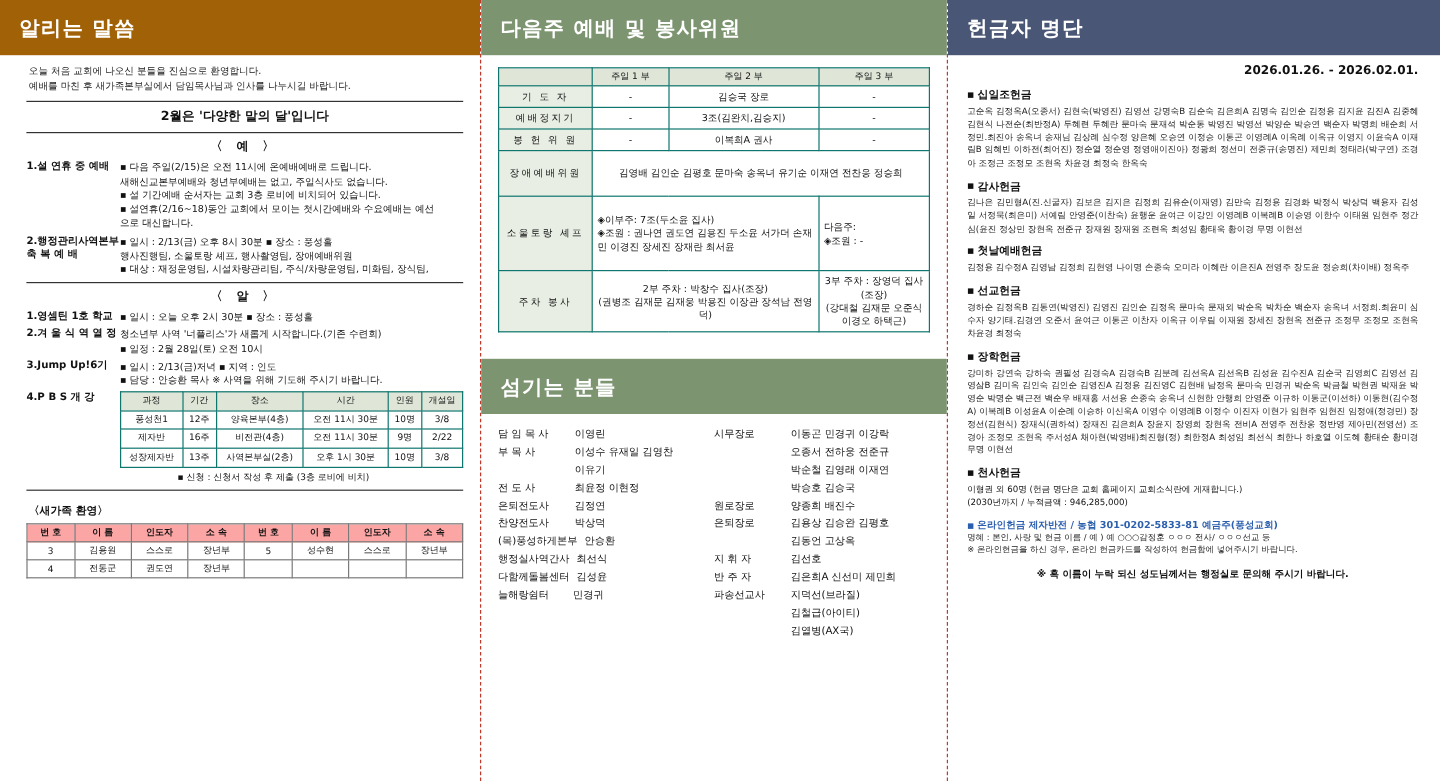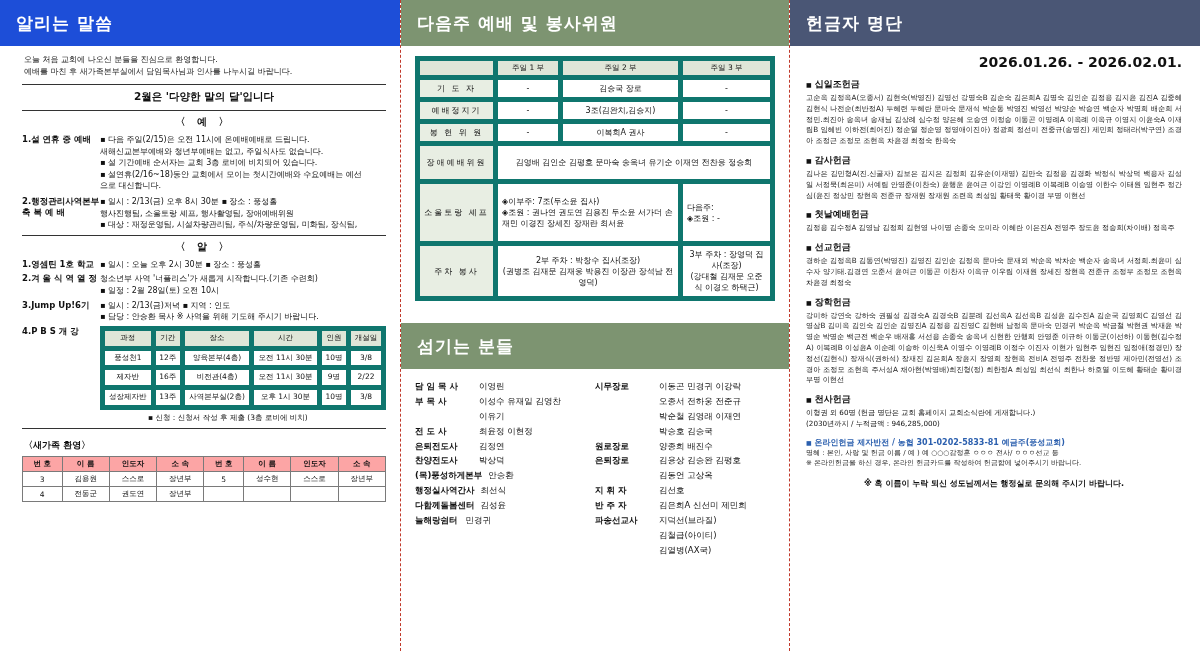--- a/index.html
+++ b/index.html
@@ -13,61 +13,61 @@
   }
   .page { position:relative; width:1200px; height:651px; display:flex; }
   .col { position:relative; height:651px; }
   .col-left { width:400px; padding:0 14px 0 22px; }
   .col-mid { width:390px; padding:0 14px 0 14px; border-left:1px dashed #c0392b; border-right:1px dashed #c0392b;}
   .col-right { width:410px; padding:0 18px 0 16px; }
 
   
   .banner { height:46px; display:flex; align-items:center; padding-left:16px; color:#fff;
             font-weight:bold; font-size:17px; letter-spacing:1px; }
-  .banner.brown { background:#1d4ed8; }
+  .banner.brown { background:#a16207; }
   .banner.green { background:#7d9471; }
   .banner.navy  { background:#4a5675; }
   .banner-wrap { margin:0 -14px 0 -22px; }
   .banner-wrap-mid { margin:0 -14px 0 -14px; }
   .banner-wrap-right { margin:0 -18px 0 -16px; }
 
   .intro { font-size:8px; line-height:1.5; margin:8px 0 6px 2px; color:#222; }
 
   .rule { border:0; border-top:1px solid #333; margin:4px 0 4px 0; }
 
   .center-title { text-align:center; font-weight:bold; font-size:10.5px; margin:5px 0 6px; }
   .sect-label { text-align:center; font-weight:bold; font-size:10px; letter-spacing:4px; margin:0 0 5px; }
 
   .item { display:flex; margin-bottom:3px; }
   .item .num { width:78px; font-weight:bold; font-size:8.5px; line-height:1.35; }
   .item .body { flex:1; font-size:8px; line-height:1.45; }
 
   table { border-collapse:collapse; width:100%; font-size:7.5px; }
   td, th { border:1px solid #7a7a7a; padding:2px 3px; text-align:center; vertical-align:middle; }
 
-  .greenbox td, .greenbox th { border:5px solid #0f766e; }
+  .greenbox td, .greenbox th { border:1px solid #0f766e; }
   .hdr-green { background:#dfe6d8; font-weight:normal; }
   .hdr-gray  { background:#fca5a5; }
 
   .left { text-align:left; }
 
   
   .mid-table { margin-top:10px; }
   .mid-table td { padding:3px 4px; font-size:8px; }
   .mid-table .lbl { width:72px; background:#e8eee3; letter-spacing:2px; }
 
   .servants { margin-top:10px; display:flex; font-size:8.5px; line-height:1.75; }
   .servants .half { width:50%; }
   .srow { display:flex; }
-  .srow .t { width:64px; font-weight:bold; text-align:justify; }
+  .srow .t { width:64px; font-weight:normal; text-align:justify; }
   .srow .n { }
   .srow .n.indent { padding-left:64px; }
 
   
-  .daterange { text-align:right; font-size:14px; font-weight:bold; margin:8px 0 8px; }
+  .daterange { text-align:right; font-size:10px; font-weight:bold; margin:8px 0 8px; }
   .give-sect { margin-bottom:7px; }
   .give-title { font-weight:bold; font-size:9px; margin-bottom:2px; }
   .give-title:before { content:"\25A0"; font-size:6px; vertical-align:middle; margin-right:3px; }
   .names { font-size:7.2px; line-height:1.5; text-align:justify; color:#222; }
   .note { font-size:7.2px; line-height:1.5; }
   .online-title { color:#2b5fae; font-weight:bold; font-size:8px; }
   .online-body { font-size:7px; line-height:1.45; color:#222; }
   .footer-note { text-align:center; font-size:8px; font-weight:bold; margin-top:10px; }
 
   .family-title { font-weight:bold; font-size:9px; margin:10px 0 4px 2px; }
@@ -307,21 +307,21 @@
           </div>
         <div class="srow">
             <span class="t" style="width:auto;margin-right:6px">행정실사역간사</span>
             <span class="n">최선식</span>
           </div>
         <div class="srow">
             <span class="t" style="width:auto;margin-right:6px">다함께돌봄센터</span>
             <span class="n">김성윤</span>
           </div>
         <div class="srow">
-            <span class="t" style="width:auto;margin-right:8px">늘해랑쉼터</span>
+            <span class="t" style="width:auto;margin-right:20px">늘해랑쉼터</span>
             <span class="n">민경귀</span>
           </div>
       </div>
       <div class="half">
         <div class="srow">
             <span class="t">시무장로</span>
             <span class="n">이동곤 민경귀 이강락</span>
           </div>
         <div class="srow">
             <span class="n indent">오종서 전하웅 전준규</span>

